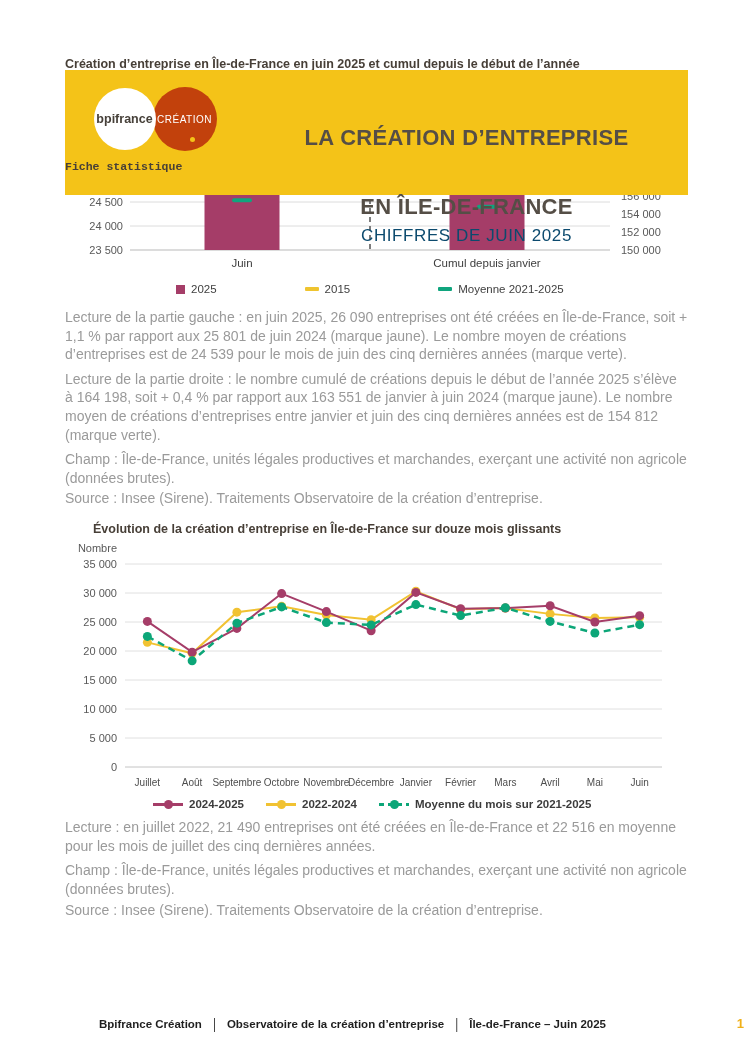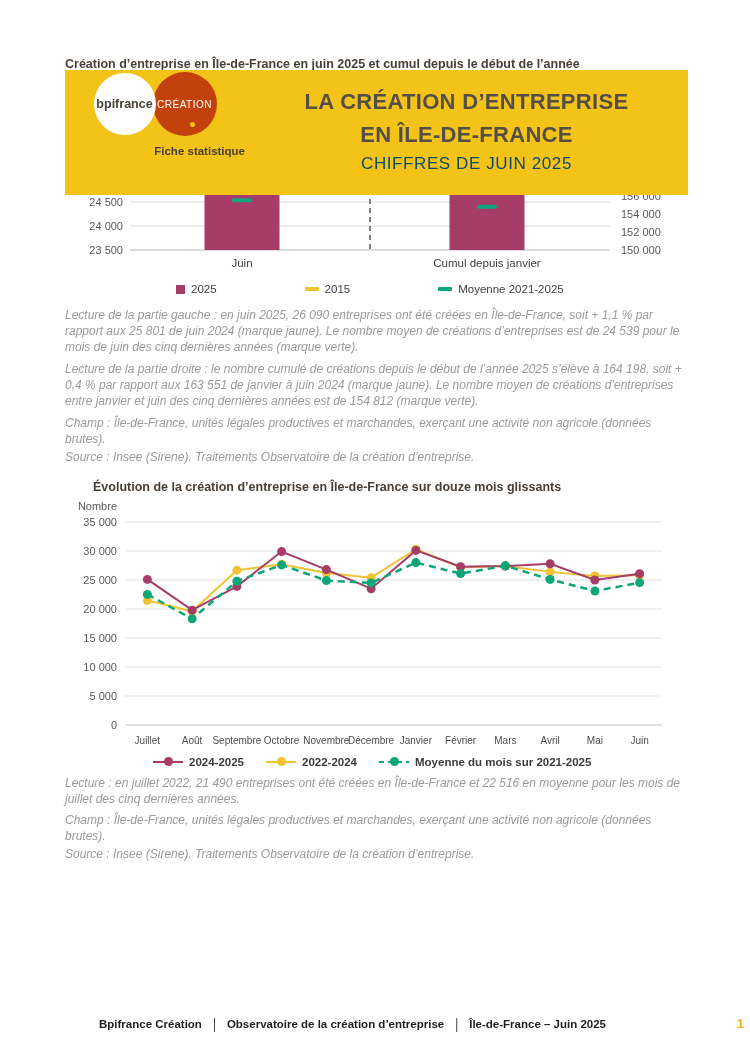--- a/index.html
+++ b/index.html
@@ -1,51 +1,51 @@
 <!DOCTYPE html>
 <html><head>
 <meta charset="utf-8">
 <style>
   html,body{margin:0;padding:0;background:#ffffff;}
   .page{position:relative;width:750px;height:1061px;background:#fff;overflow:hidden;
         font-family:"Liberation Sans",sans-serif;margin:0 auto;}
   
   .banner{position:absolute;left:65px;top:70px;width:623px;height:125px;display:flex;}
-  .logo-col{width:180px;text-align:right;padding-top:2px;}
+  .logo-col{width:180px;text-align:left;padding-top:17px;}
   .logo-circles{display:flex;justify-content:center;align-items:center;}
   .circle-white{width:62px;height:62px;border-radius:50%;background:#fff;display:flex;
       align-items:center;justify-content:center;font-weight:bold;font-size:12.5px;color:#47413A;z-index:2;}
   .circle-dark{position:relative;width:64px;height:64px;border-radius:50%;background:#c2410c;display:flex;
       align-items:center;justify-content:center;font-weight:normal;font-size:10px;color:#fff;
       letter-spacing:0.5px;margin-left:-3px;}
   .circle-dark .idot{position:absolute;left:58%;bottom:9px;width:5px;height:5px;border-radius:50%;background:#F4C318;}
-  .tagline{margin-top:9px;font-weight:bold;font-size:11.5px;color:#473F37;}
+  .tagline{margin-top:9px;font-weight:bold;font-size:11.5px;color:#473F37;font-family:Liberation Mono, monospace;}
   .title-col{flex:1;text-align:center;padding-top:15px;}
-  .main-title{font-size:22px;font-weight:bold;color:#554E46;line-height:1.5;letter-spacing:0.3px;}
+  .main-title{font-size:22px;font-weight:bold;color:#554E46;line-height:1.5;letter-spacing:0.3px;margin-top:36px;}
   .subtitle{font-size:17px;color:#0c4a6e;margin-top:3px;letter-spacing:0.6px;}
   
   .section-title{margin:0 65px;font-size:12.5px;font-weight:bold;color:#473F37;}
   .st1{margin-top:57px;} .st2{margin-top:14px;padding-left:28px;}
   .chartbox{margin-left:65px;width:620px;}
   #chart1{margin-top:12px;} #chart2{margin-top:4px;}
   .legend-row{display:flex;align-items:center;margin-left:65px;width:620px;font-size:11.5px;color:#3F3F3F;}
   .legend1{margin-top:4px;padding-left:95px;}
   .legend1 .li{display:flex;align-items:center;margin-right:0;padding-left:16px;}
   .legend1 .li+.li{margin-left:72px;}
   .legend2{margin-top:2px;padding-left:88px;font-weight:bold;color:#3C3C3C;}
   .legend2 .li{display:flex;align-items:center;}
   .legend2 .li+.li{margin-left:22px;}
   .li .glyph{margin-right:6px;display:inline-block;}
   .sq{width:9px;height:9px;}
   .dash{width:14px;height:3.5px;border-radius:1px;}
   .lglyph{position:relative;width:30px;height:9px;}
   .lglyph .ln{position:absolute;top:3.5px;left:0;right:0;height:2.5px;}
   .lglyph .dt{position:absolute;top:0;left:10.5px;width:9px;height:9px;border-radius:50%;}
   
-  .lecture{margin:0 62px 0 65px;font-style:italic;font-size:12px;color:#9A9A9A;line-height:1.33;}
+  .lecture{margin:0 62px 0 65px;font-size:14px;color:#9A9A9A;line-height:1.33;}
   .l1{margin-top:13px;} .lnext{margin-top:6px;} .note{margin-top:6px;} .src{margin-top:2px;}
   
   .footer{position:absolute;left:65px;top:1016px;width:645px;display:flex;align-items:center;
           font-size:11.5px;font-weight:bold;color:#1F1F1F;margin-left:34px;}
   .footer .sep{margin:0 11px;font-weight:normal;color:#3A3A3A;transform:scaleY(1.25);}
   .pagenum{margin-left:auto;color:#F0B019;font-size:13px;}
   svg text{font-family:"Liberation Sans",sans-serif;}
 </style>
 </head>
 <body>

